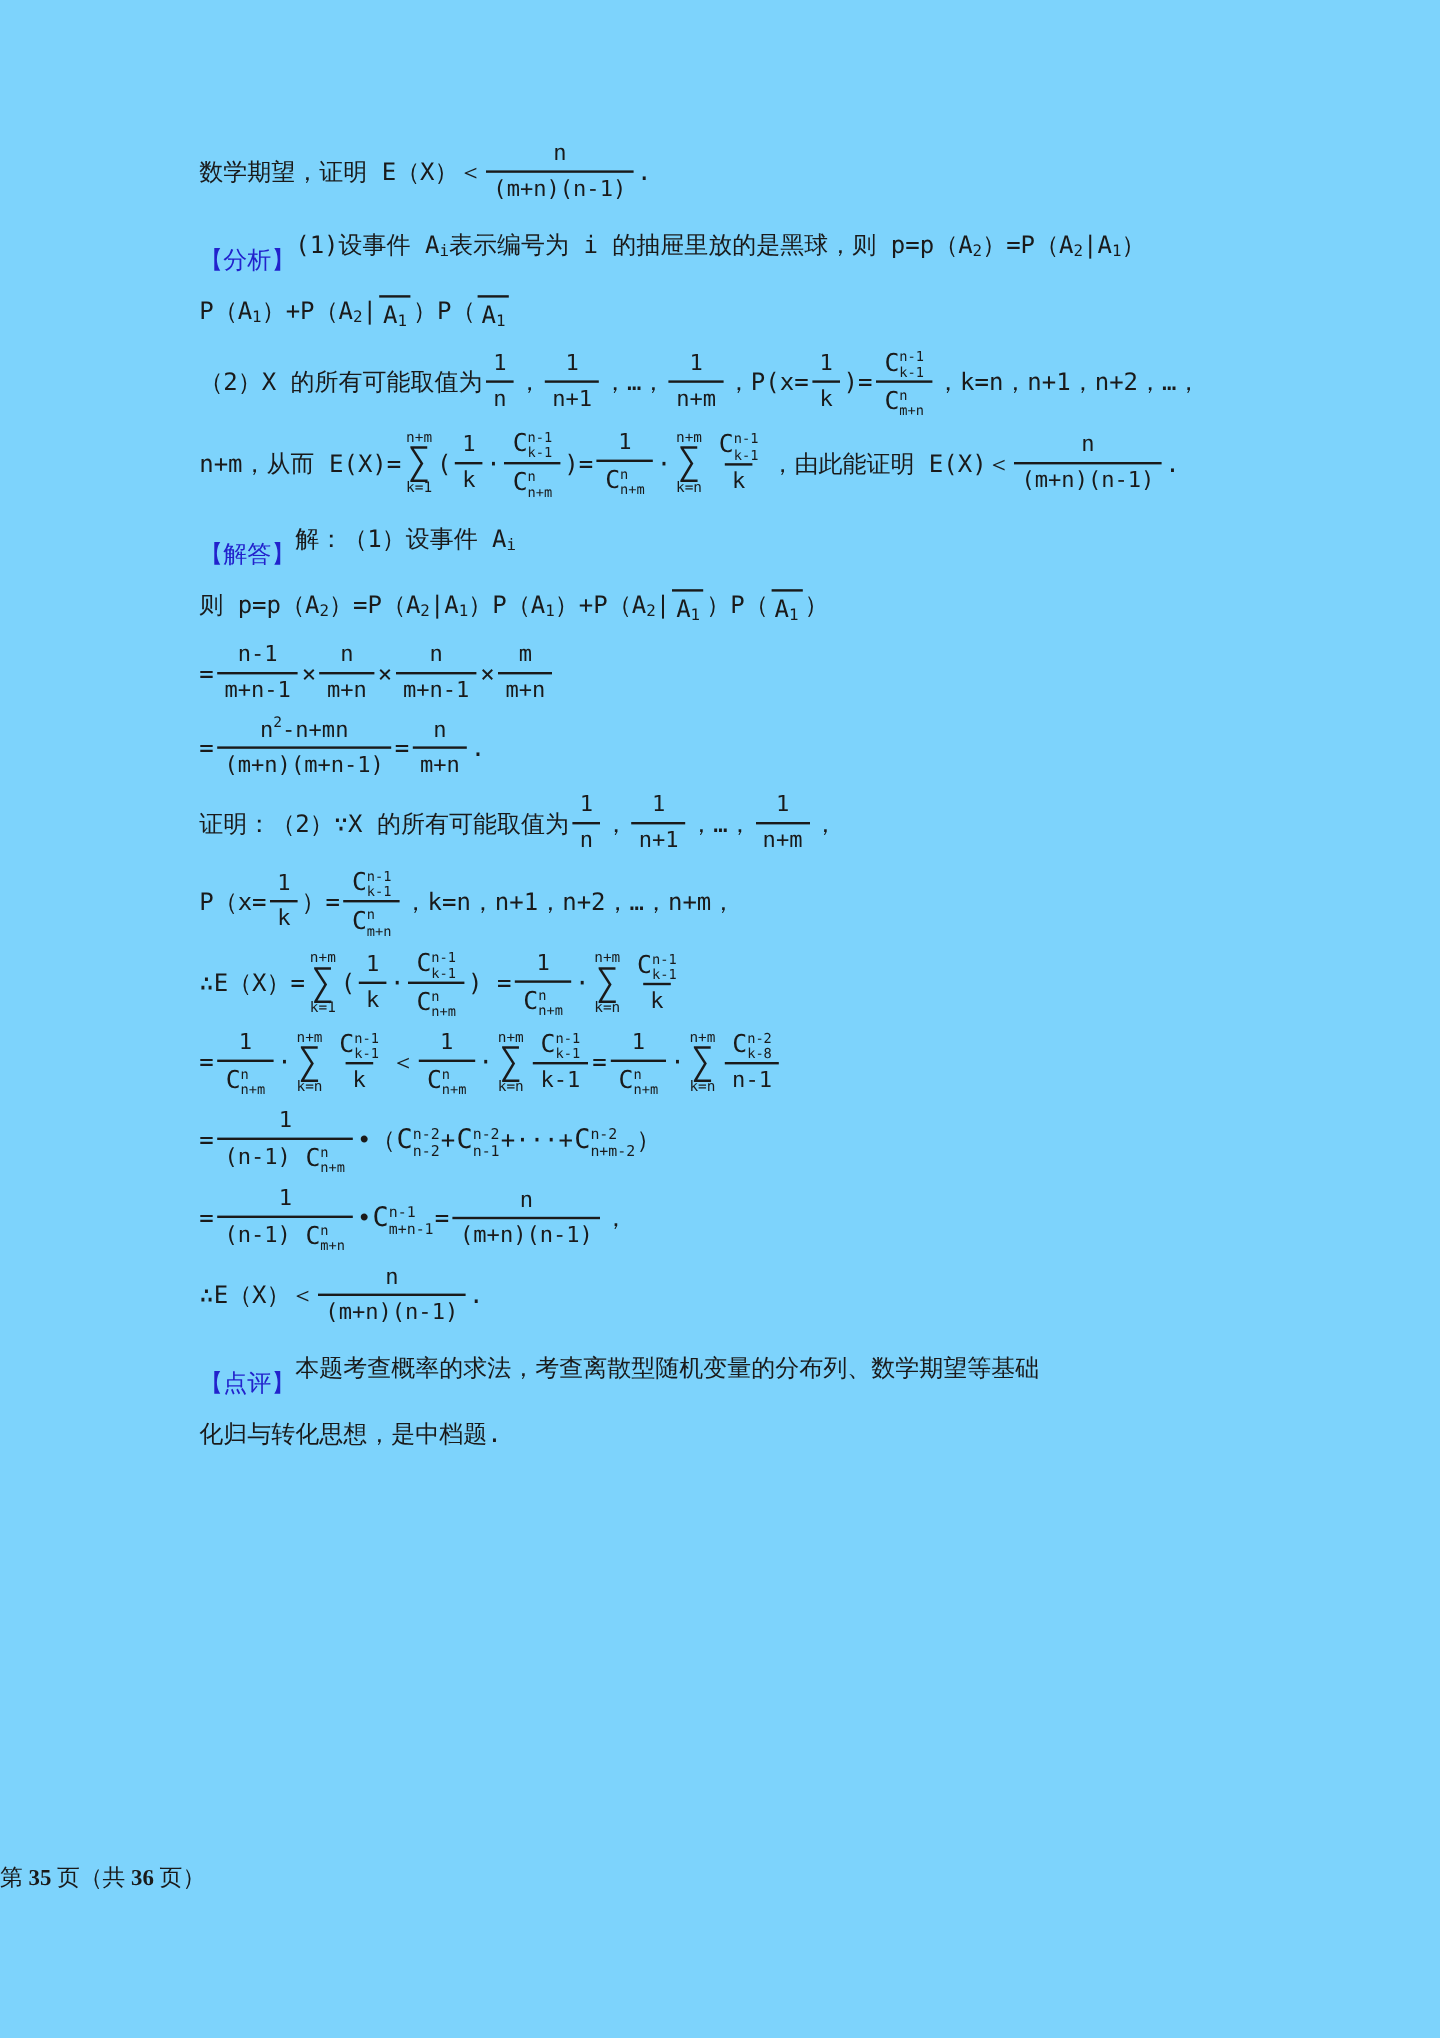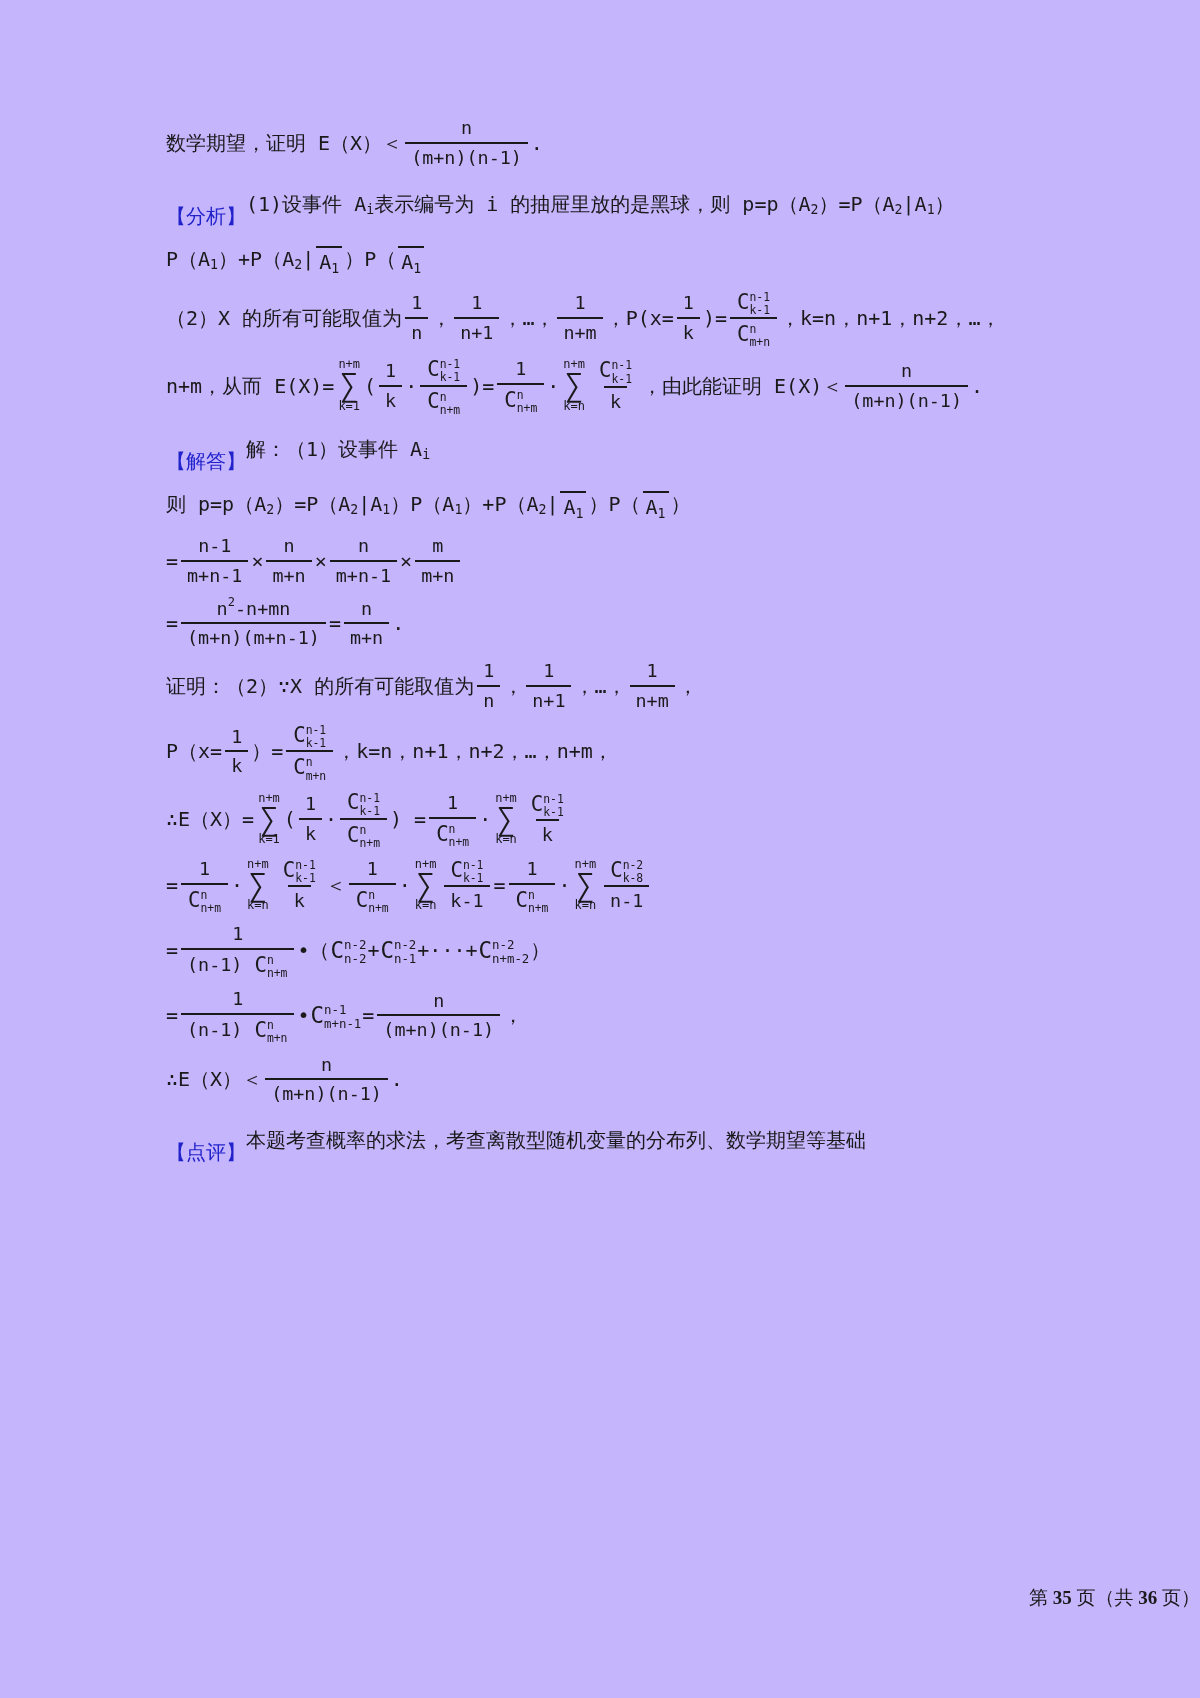--- a/index.html
+++ b/index.html
@@ -1,20 +1,20 @@
 <!DOCTYPE html>
 <html lang="zh" style="--label-blue: #2222cc; --ink: #1a1a1a;"><head>
 <meta charset="utf-8">
 <style>
   :root { --label-blue: #2222cc; --ink: #1a1a1a; }
   * { box-sizing: border-box; }
   html,body { margin:0; padding:0; }
   .page {
     position: relative; width: 1200px; height: 1698px;
-    background: #c4b5fd; overflow: hidden;
+    background: #7dd3fc; overflow: hidden;
     font-family: "DejaVu Sans Mono", "Liberation Mono", monospace;
     color: var(--ink);
   }
   .content {
     position: absolute; left: 166px; top: 116px; width: 906px;
     font-size: 20px;
   }
   .mline {
     display: flex; align-items: center; flex-wrap: wrap;
     min-height: 42px; margin: 0 0 9px 0; line-height: 1.3;
@@ -32,23 +32,22 @@
   
   .sum { display: inline-flex; flex-direction: column; align-items: center; margin: 0 4px; font-size: 0.6em; line-height: 1.1; }
   .sum > .sg { font-size: 2.6em; line-height: 0.9; }
   
   .sb { font-size: 0.66em; transform: translateY(0.45em); display: inline-block; }
   .sp { font-size: 0.66em; transform: translateY(-0.5em); display: inline-block; }
   
   .ol { display: inline-flex; align-items: center; border-top: 2px solid var(--ink); padding: 1px 3px 0; margin: 0 2px; transform: translateY(2px); }
   .footer {
     position: absolute; left: 0; top: 1552px; width: 100%;
-    text-align: right; font-size: 19px;
+    text-align: left; font-size: 19px;
     font-family: "Liberation Serif", "DejaVu Serif", serif;
-    margin-top: 33px;
   }
   .bold { font-weight: bold; }
 </style>
 </head>
 <body>
 
 <div class="page">
   <main class="content" id="math-root">
       <div class="mline">
         <span class="tx">数学期望，证明 E（X）＜</span>
@@ -653,17 +652,20 @@
           <span class="den">
             <span class="tx">(m+n)(n-1)</span>
           </span>
         </span>
         <span class="tx">.</span>
       </div>
       <div class="mline">
         <span class="tx lbl">【点评】</span>
         <span class="tx">本题考查概率的求法，考查离散型随机变量的分布列、数学期望等基础</span>
       </div>
+      <div class="mline">
+        <span class="tx">化归与转化思想，是中档题.</span>
+      </div>
     </main>
   <footer class="footer">
     <span>第 </span><span class="bold">35</span><span> 页（共 </span><span class="bold">36</span><span> 页）</span>
   </footer>
 </div>
 
 </body></html>

